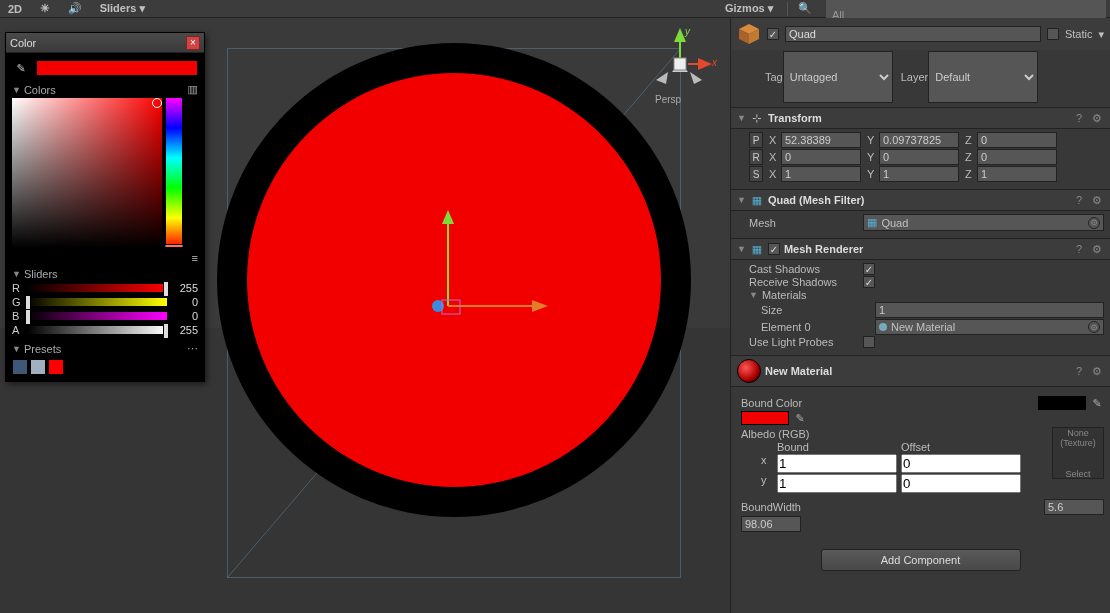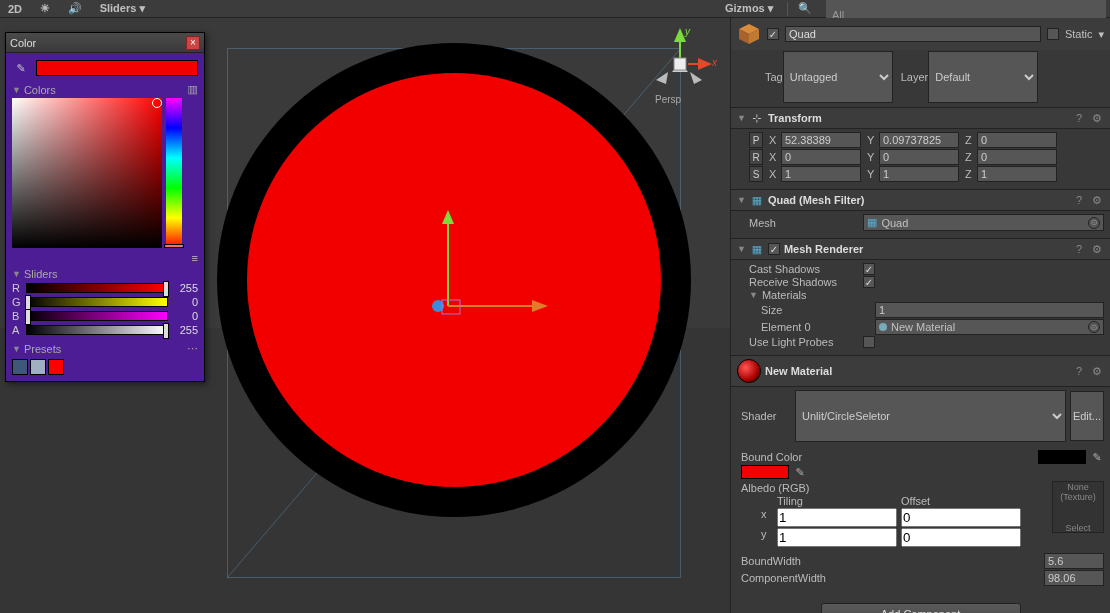--- a/index.html
+++ b/index.html
@@ -20,21 +20,21 @@
 .viewport-bg { position: absolute; left: 0; top: 0; right: 0; bottom: 0; }
 .horizon-top { position: absolute; left:0; right:0; top:0; height: 310px; background: #3a3a3a; }
 .horizon-bot { position: absolute; left:0; right:0; top:310px; bottom:0; background: #353535; }
 .wireframe { position: absolute; border: 1px solid #6aa7d4; opacity: .35; }
 .circle-outer { position: absolute; border-radius: 50%; background: #000; }
 .circle-inner { position: absolute; border-radius: 50%; background: #f20000; }
 .gizmo-arrow { position: absolute; }
 .scene-gizmo { position: absolute; right: 10px; top: 6px; width: 80px; height: 80px; }
 
 
-.color-dialog { position: absolute; left: 5px; top: 32px; width: 200px; background: #4c1d95; border: 1px solid #000; box-shadow: 2px 2px 6px rgba(0,0,0,.5); }
+.color-dialog { position: absolute; left: 5px; top: 32px; width: 200px; background: #000000; border: 1px solid #000; box-shadow: 2px 2px 6px rgba(0,0,0,.5); }
 .color-titlebar { height: 20px; background: linear-gradient(#4a4a4a,#3a3a3a); display:flex; align-items:center; justify-content:space-between; padding: 0 4px; border-bottom:1px solid #222;}
 .color-titlebar .title { font-size: 11px; color:#ddd; }
 .color-titlebar .close { width:14px; height:14px; background:#c44; color:#fff; display:flex; align-items:center; justify-content:center; font-size:10px; border:1px solid #822; cursor:pointer;}
 .color-body { padding: 6px; }
 .eyedrop-row { display:flex; align-items:center; gap:6px; margin-bottom:6px; }
 .eyedrop { width:18px; height:18px; display:flex; align-items:center; justify-content:center; cursor:pointer; }
 .color-swatch-big { flex:1; height:16px; background:#f20000; border:1px solid #000;}
 .section-hdr { display:flex; align-items:center; margin:4px 0 2px; color:#aaa;}
 .section-hdr .tri { font-size:9px; margin-right:3px; color:#888;}
 .sv-row { display:flex; gap:4px; }
@@ -256,43 +256,38 @@
         </div>
     </div>
 
     <div class="comp-hdr">
       <div class="mat-preview"></div>
       <span class="name">New Material</span>
       <span class="help">?</span>
       <span class="gear">⚙</span>
     </div>
     <div class="comp-body" style="padding-left:10px;">
-      <div class="prop-row">
-        <span class="lbl" style="width:50px;">Shader</span>
-        <select class="field" style="flex:1;"><option>Unlit/CircleSeletor</option></select>
-        <button class="field">Edit...</button>
-      </div>
       <div style="height:6px;"></div>
       <div class="prop-row">
         <span class="lbl" style="flex:1;">Bound Color</span>
         <div class="color-field" style="background:#000;"></div>
         <span class="eyedrop-mini">✎</span>
       </div>
       <div class="prop-row">
         <div class="color-field" style="background:#f20000;"></div>
         <span class="eyedrop-mini">✎</span>
       </div>
       <div style="display:flex; gap:2px; margin-top:2px;">
         <div style="flex:1;">
           <div class="prop-row">
               <span class="lbl-sm">Albedo (RGB)</span>
             </div>
           <div style="display:flex; gap:4px; padding-left:20px;">
             <div style="width:12px;"></div>
-            <span style="width:120px;" class="lbl-sm">Tiling</span>
+            <span style="width:120px;" class="lbl-sm">Bound</span>
             <span style="width:120px;" class="lbl-sm">Offset</span>
           </div>
           <div style="display:flex; gap:4px; padding-left:20px; margin:1px 0;">
             <span style="width:12px;" class="lbl-sm">x</span>
             <input class="val" style="width: 120px;" value="1">
             <input class="val" style="width: 120px;" value="0">
           </div>
           <div style="display:flex; gap:4px; padding-left:20px;">
             <span style="width:12px;" class="lbl-sm">y</span>
             <input class="val" style="width: 120px;" value="1">
@@ -302,21 +297,20 @@
         <div class="tex-box">
           <span>None (Texture)</span>
           <span style="margin-top:21px;">Select</span>
         </div>
       </div>
       <div class="prop-row" style="margin-top:6px;">
         <span class="lbl" style="flex:1;">BoundWidth</span>
         <input class="val" style="width: 60px; flex: 0 1 0%;" value="5.6">
       </div>
       <div class="prop-row">
-        <span class="lbl" style="flex:1;">ComponentWidth</span>
         <input class="val" style="width: 60px; flex: 0 1 0%;" value="98.06">
       </div>
     </div>
 
     <div class="add-comp-btn">Add Component</div>
   </div>
 </div>
 
 <div class="color-dialog">
   <div class="color-titlebar">

